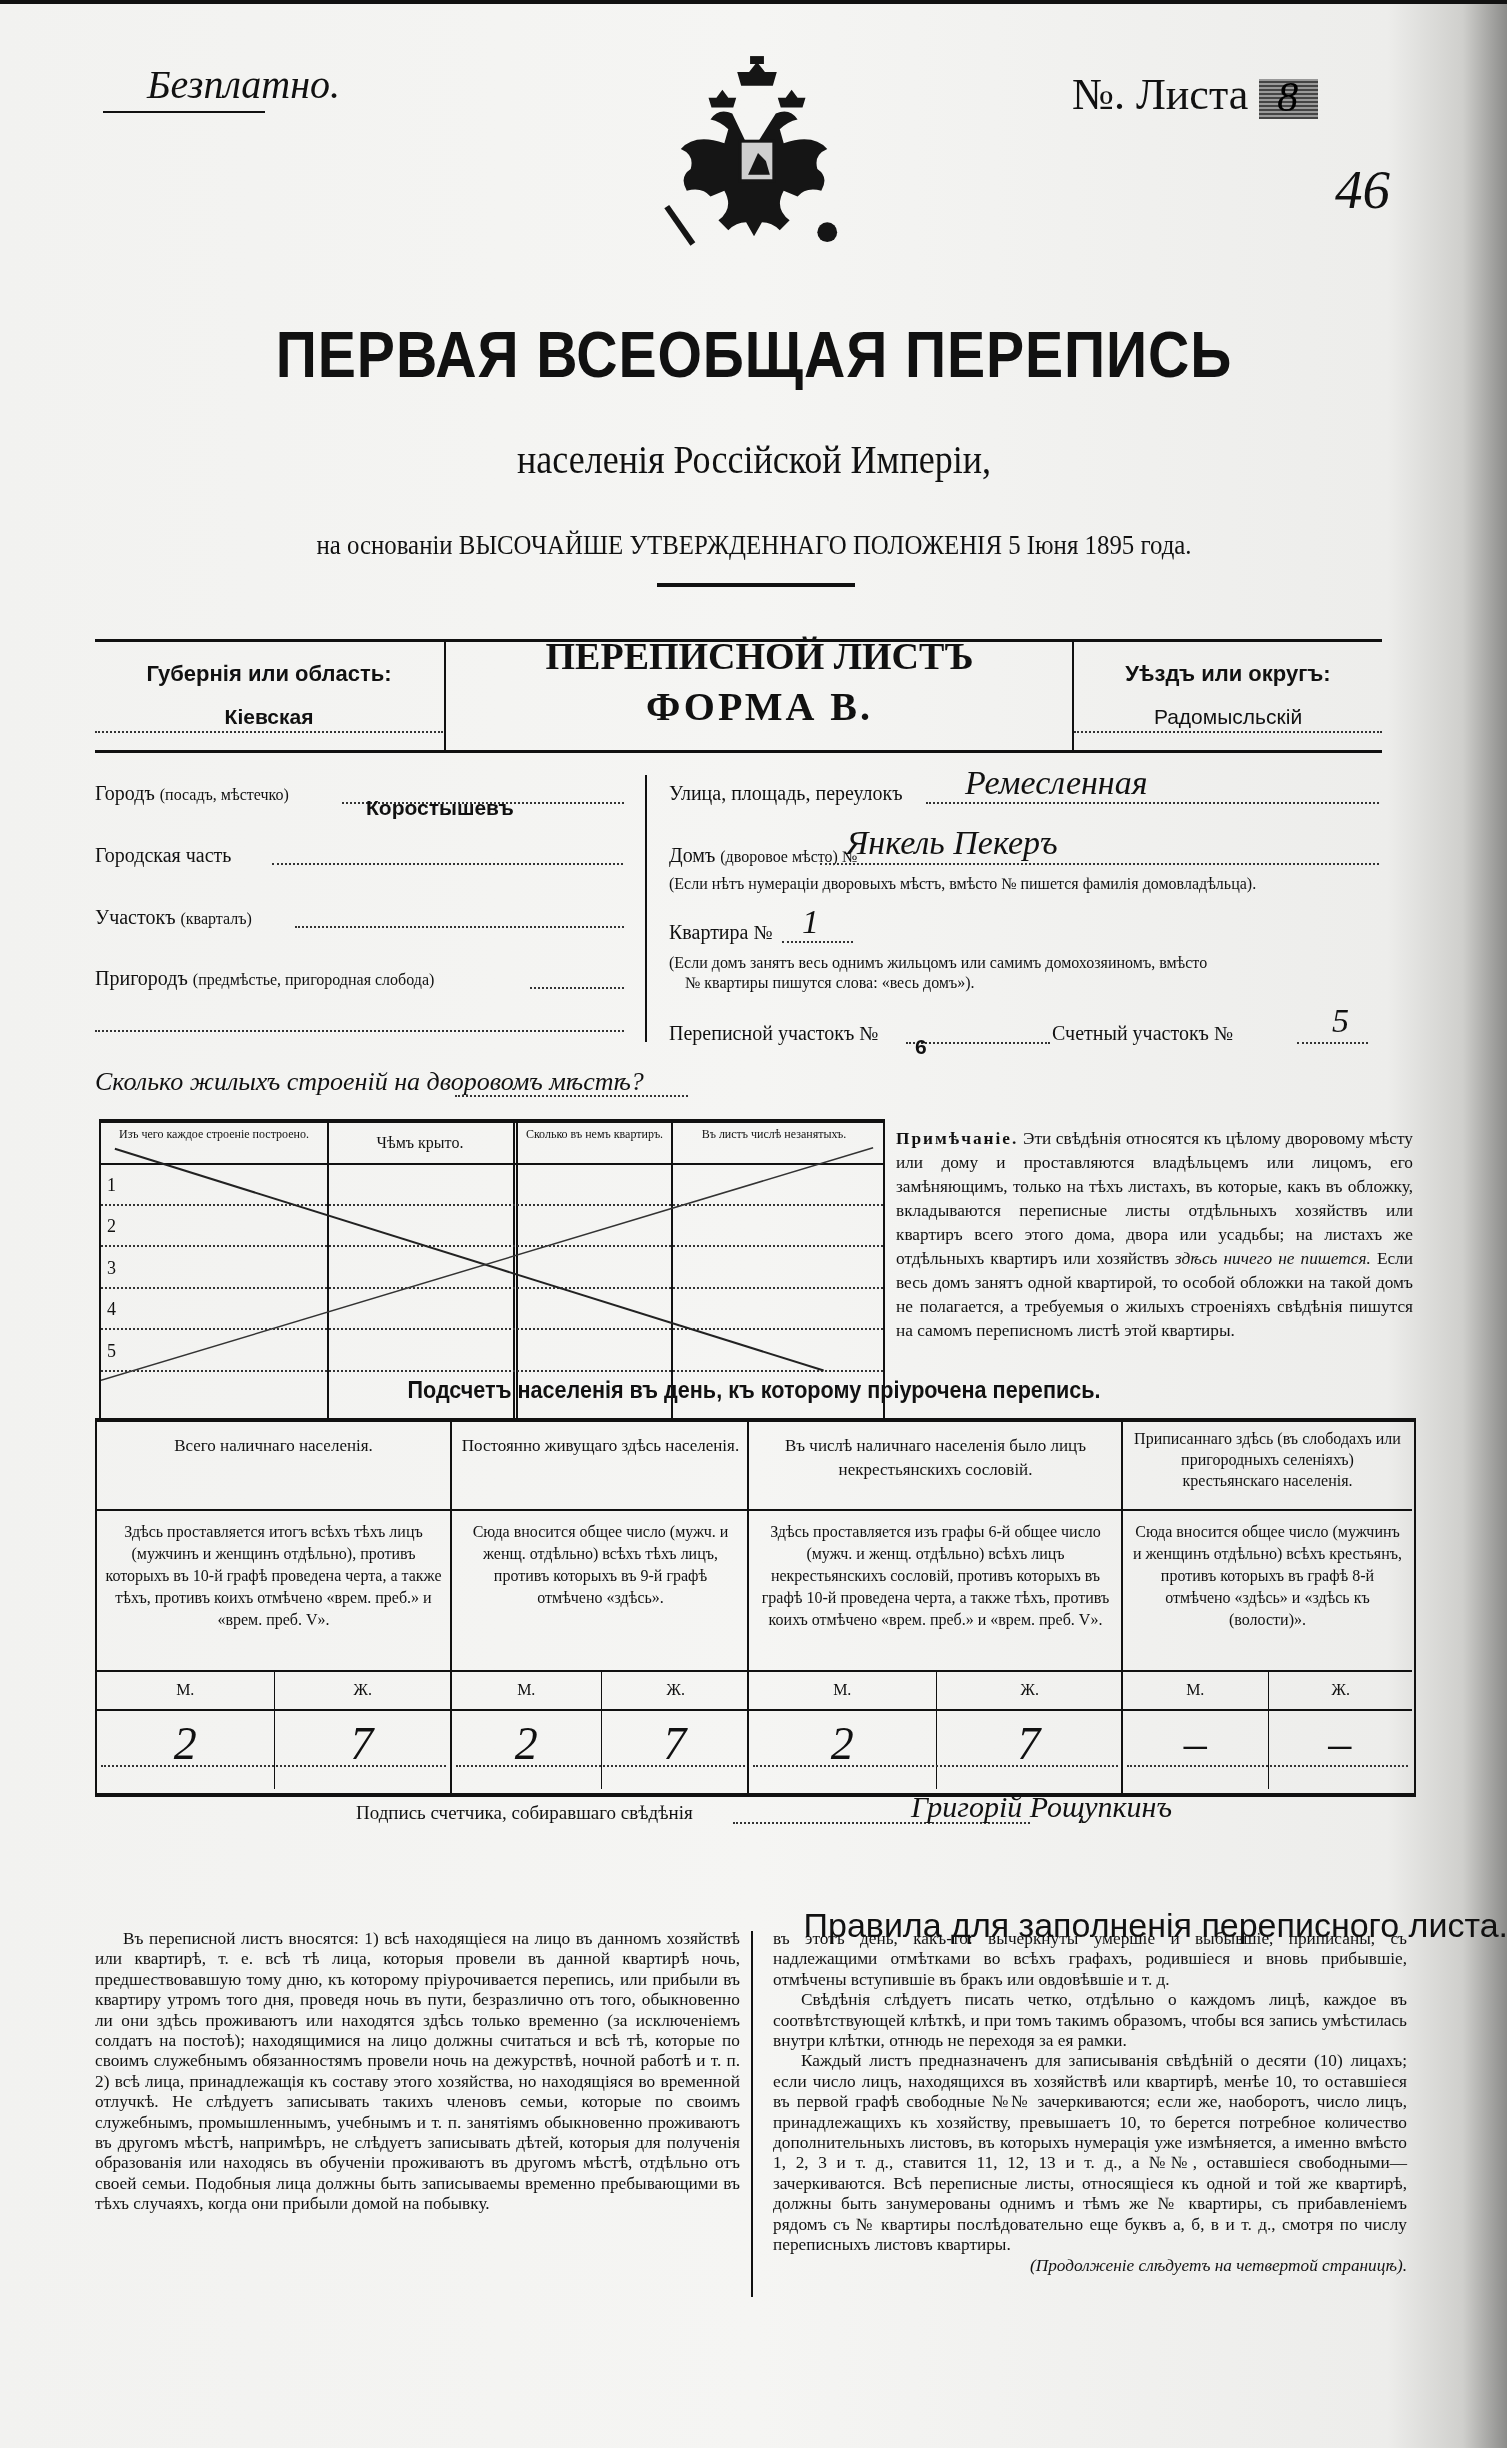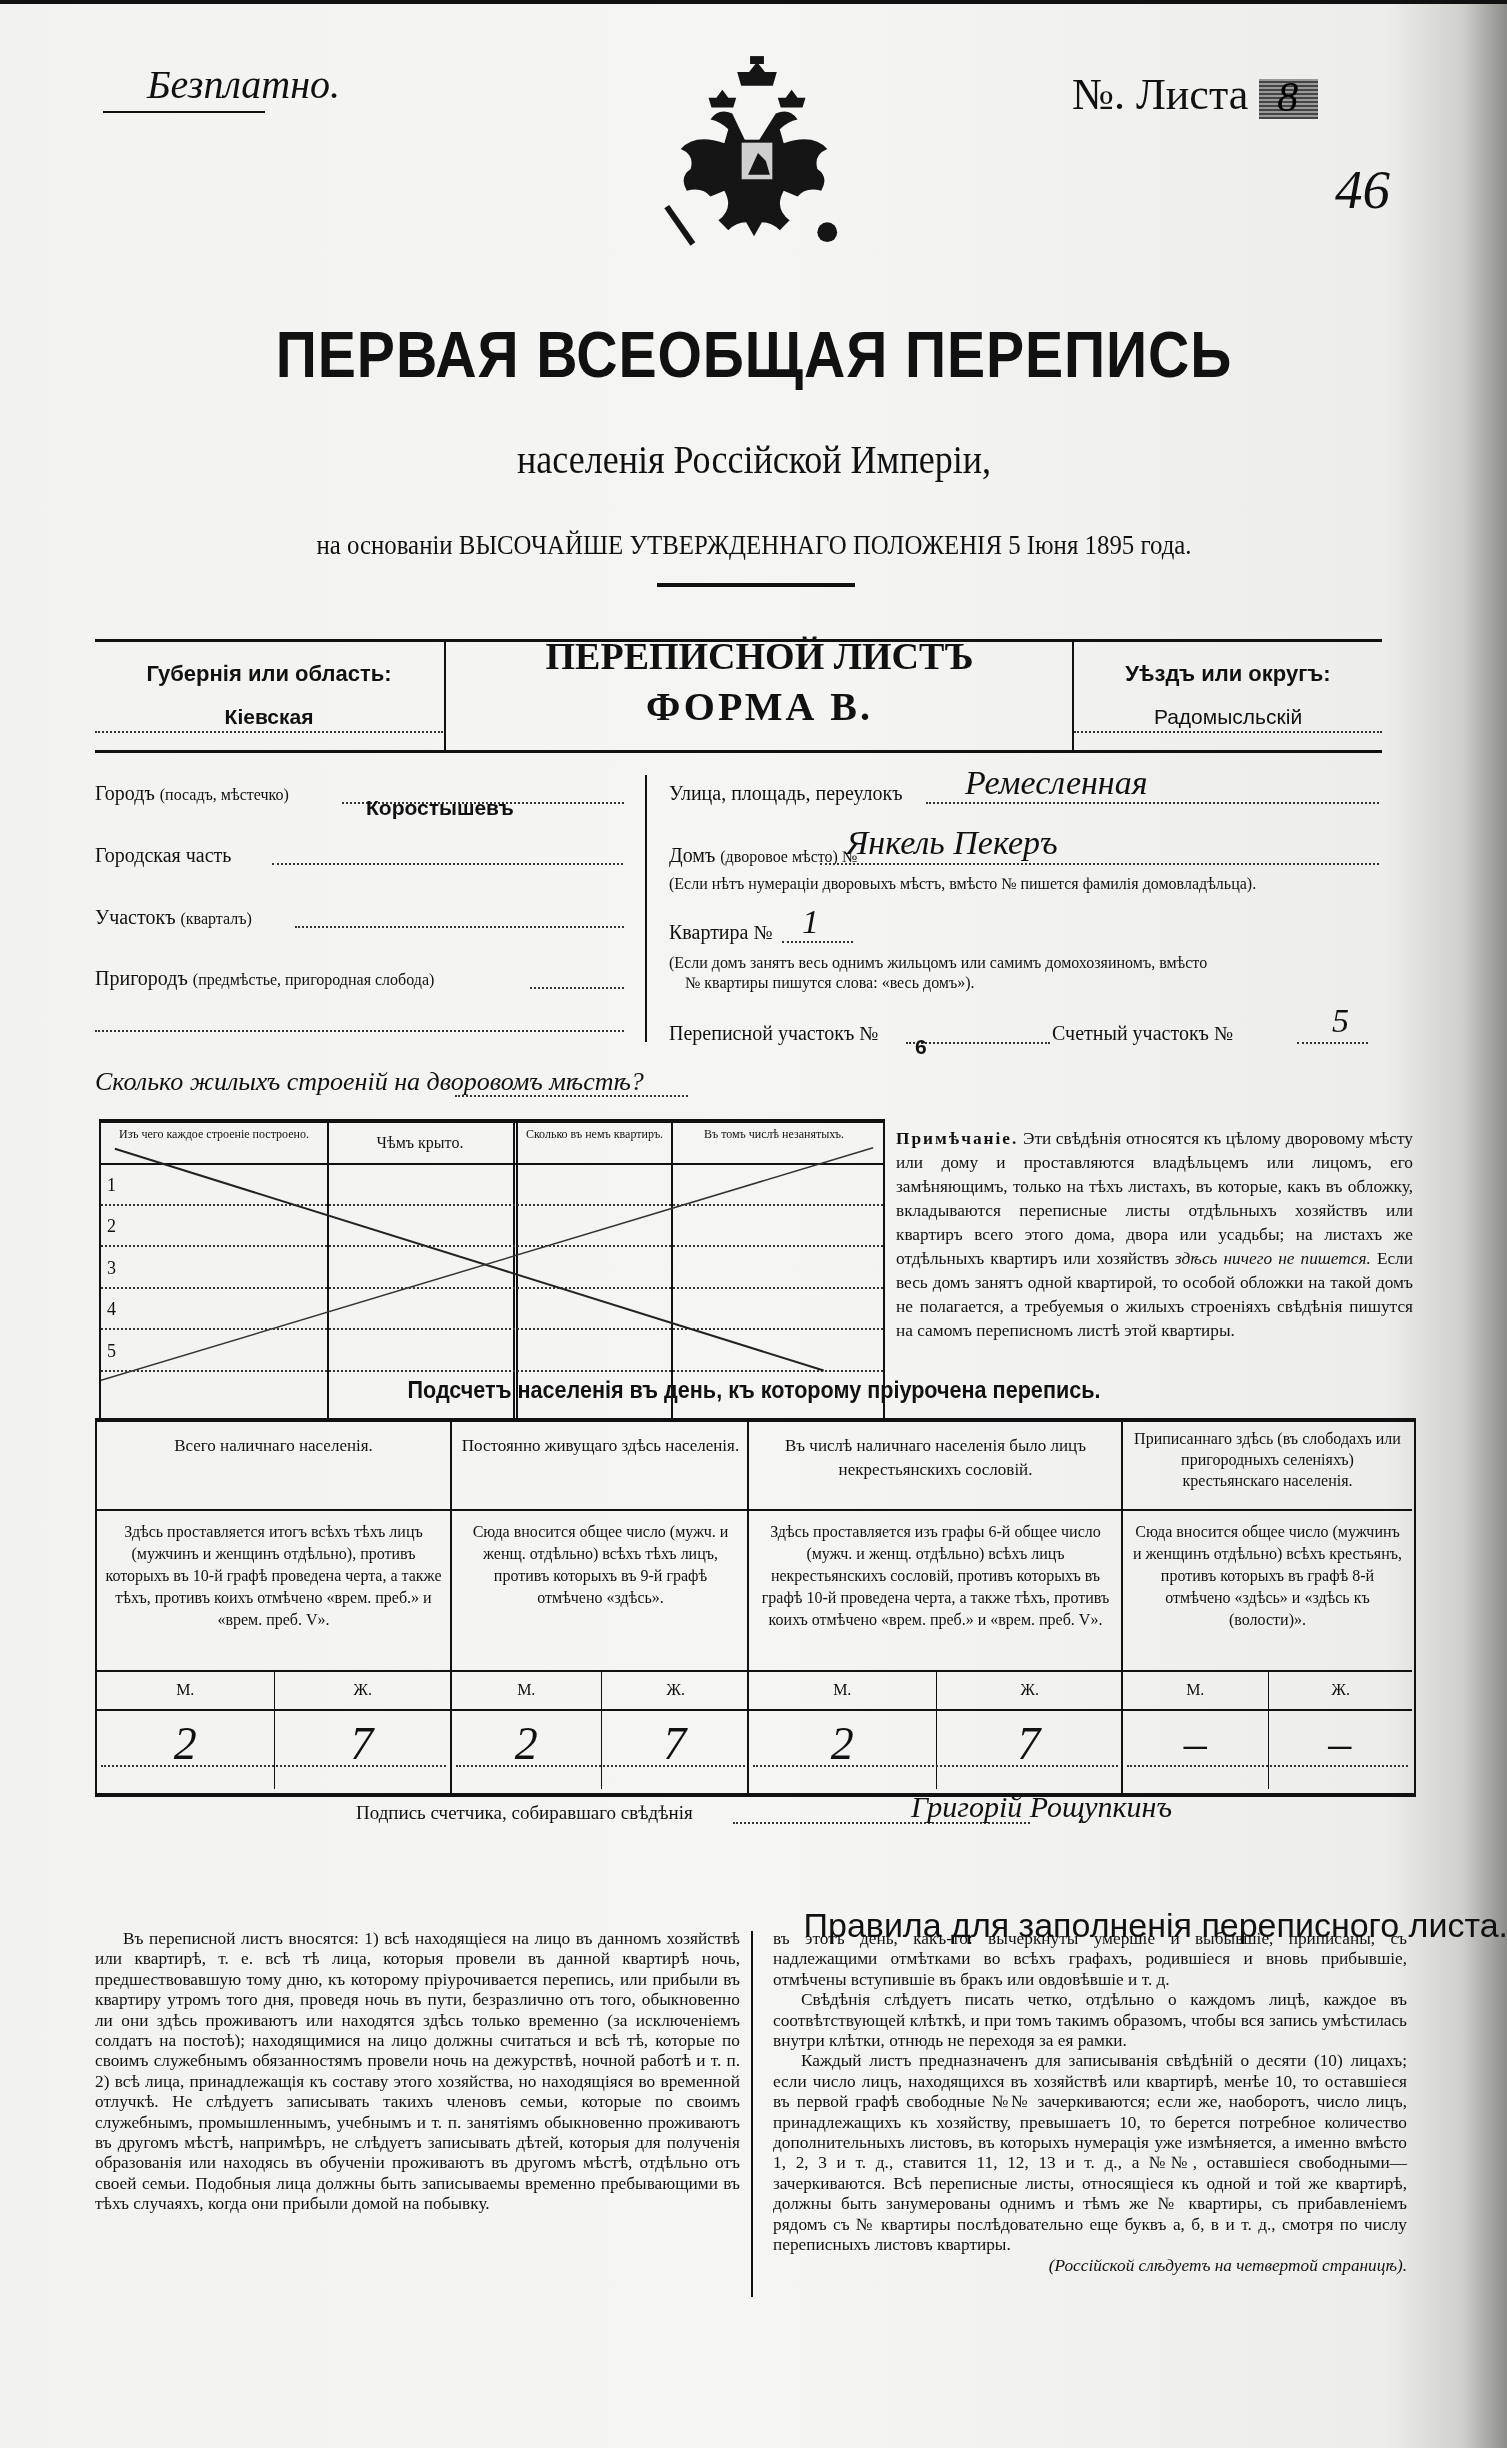--- a/index.html
+++ b/index.html
@@ -185,21 +185,21 @@
   <div class="abs question">Сколько жилыхъ строеній на дворовомъ мѣстѣ?</div>
   <div class="abs dots q-dots"></div>
 
   <div class="bld">
     <div class="hdr" style="left:4px; width:218px;">Изъ чего каждое строеніе построено.</div>
     <div class="col" style="left:226px;"></div>
     <div class="hdr" style="left:230px; width:178px; font-size:16px; top:12px;">Чѣмъ крыто.</div>
     <div class="col" style="left:412px; border-left-width:5px; border-left-style: double;"></div>
     <div class="hdr" style="left:420px; width:147px;">Сколько въ немъ квартиръ.</div>
     <div class="col" style="left:570px;"></div>
-    <div class="hdr" style="left:574px; width:198px;">Въ томъ числѣ незанятыхъ.</div>
+    <div class="hdr" style="left:574px; width:198px;">Въ листъ числѣ незанятыхъ.</div>
     <div class="hline"></div>
     <div class="row" style="top:42px;">
         <span class="rnum" style="top:10px;">1</span>
       </div>
     <div class="row" style="top:83px;">
         <span class="rnum" style="top:10px;">2</span>
       </div>
     <div class="row" style="top:125px;">
         <span class="rnum" style="top:10px;">3</span>
       </div>
@@ -279,16 +279,16 @@
 
   <div class="abs rules-title">Правила для заполненія переписного листа.</div>
   <div class="abs rules-col rules-l">
     <p>Въ переписной листъ вносятся: 1) всѣ находящіеся на лицо въ данномъ хозяйствѣ или квартирѣ, т. е. всѣ тѣ лица, которыя провели въ данной квартирѣ ночь, предшествовавшую тому дню, къ которому пріурочивается перепись, или прибыли въ квартиру утромъ того дня, проведя ночь въ пути, безразлично отъ того, обыкновенно ли они здѣсь проживаютъ или находятся здѣсь только временно (за исключеніемъ солдатъ на постоѣ); находящимися на лицо должны считаться и всѣ тѣ, которые по своимъ служебнымъ обязанностямъ провели ночь на дежурствѣ, ночной работѣ и т. п. 2) всѣ лица, принадлежащія къ составу этого хозяйства, но находящіяся во временной отлучкѣ. Не слѣдуетъ записывать такихъ членовъ семьи, которые по своимъ служебнымъ, промышленнымъ, учебнымъ и т. п. занятіямъ обыкновенно проживаютъ въ другомъ мѣстѣ, напримѣръ, не слѣдуетъ записывать дѣтей, которыя для полученія образованія или находясь въ обученіи проживаютъ въ другомъ мѣстѣ, отдѣльно отъ своей семьи. Подобныя лица должны быть записываемы временно пребывающими въ тѣхъ случаяхъ, когда они прибыли домой на побывку.</p>
   </div>
   <div class="abs rules-vl"></div>
   <div class="abs rules-col rules-r">
     <p style="text-indent:0">въ этотъ день, какъ-то: вычеркнуты умершіе и выбывшіе, приписаны, съ надлежащими отмѣтками во всѣхъ графахъ, родившіеся и вновь прибывшіе, отмѣчены вступившіе въ бракъ или овдовѣвшіе и т. д.</p>
     <p>Свѣдѣнія слѣдуетъ писать четко, отдѣльно о каждомъ лицѣ, каждое въ соотвѣтствующей клѣткѣ, и при томъ такимъ образомъ, чтобы вся запись умѣстилась внутри клѣтки, отнюдь не переходя за ея рамки.</p>
     <p>Каждый листъ предназначенъ для записыванія свѣдѣній о десяти (10) лицахъ; если число лицъ, находящихся въ хозяйствѣ или квартирѣ, менѣе 10, то оставшіеся въ первой графѣ свободные №№ зачеркиваются; если же, наоборотъ, число лицъ, принадлежащихъ къ хозяйству, превышаетъ 10, то берется потребное количество дополнительныхъ листовъ, въ которыхъ нумерація уже измѣняется, а именно вмѣсто 1, 2, 3 и т. д., ставится 11, 12, 13 и т. д., а №№, оставшіеся свободными—зачеркиваются. Всѣ переписные листы, относящіеся къ одной и той же квартирѣ, должны быть занумерованы однимъ и тѣмъ же № квартиры, съ прибавленіемъ рядомъ съ № квартиры послѣдовательно еще буквъ а, б, в и т. д., смотря по числу переписныхъ листовъ квартиры.</p>
-    <span class="cont">(Россійской слѣдуетъ на четвертой страницѣ).</span>
+    <span class="cont">(Продолженіе слѣдуетъ на четвертой страницѣ).</span>
   </div>
 </div>
 
 
 </body></html>

